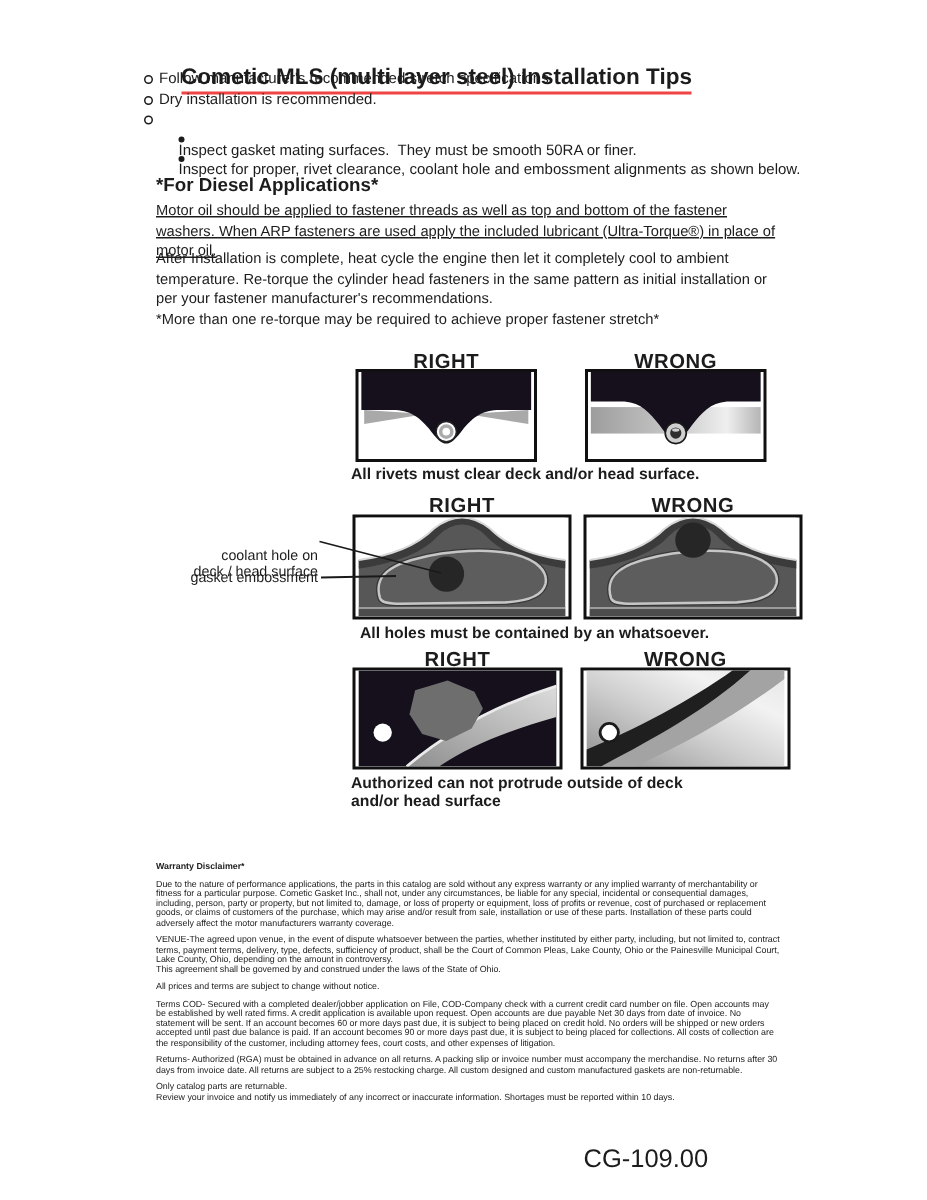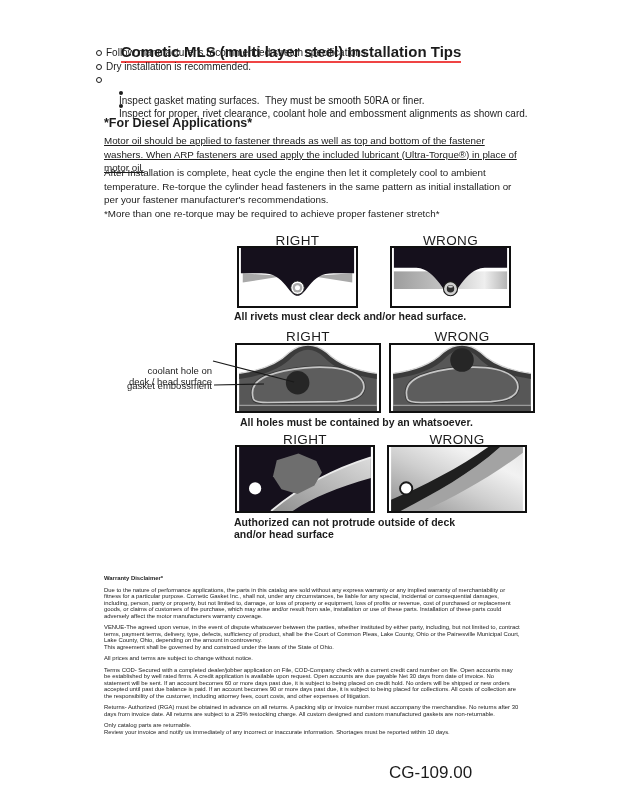--- a/index.html
+++ b/index.html
@@ -16,21 +16,21 @@
   .fill{background:#1c1c1c;}
   .sub{margin-left:23px;flex-direction:column;}
 
   .diesel-head{position:absolute;top:116px;left:104px;font-size:12.5px;font-weight:bold;}
   .para{position:absolute;left:104px;width:418px;font-size:9.8px;line-height:13.5px;}
   #p1{top:134px;text-decoration:underline;}
   #p2{top:166px;}
   #note{top:207px;width:430px;}
 
   .diagrams{position:absolute;top:233px;left:0;width:618px;height:312px;}
-  .dg-head{position:absolute;font-size:13.5px;font-weight:normal;text-align:center;letter-spacing:.4px;}
+  .dg-head{position:absolute;font-size:13.5px;font-weight:bold;text-align:center;letter-spacing:.4px;}
   svg.panel{position:absolute;display:block;border:2px solid #101010;box-sizing:border-box;background:#fff;}
   .cap{position:absolute;font-size:10.5px;font-weight:bold;white-space:pre-line;line-height:12px;}
   .lbl{position:absolute;left:97px;width:115px;font-size:9.5px;line-height:11px;text-align:right;white-space:pre-line;}
   .ptr{position:absolute;left:0;top:0;width:618px;height:312px;pointer-events:none;}
 
   .disclaimer{position:absolute;top:575px;left:104px;width:416px;font-size:5.9px;line-height:6.5px;color:#222;}
   .disc-head{font-weight:bold;margin:0 0 6px 0;}
   .disclaimer p{margin:0 0 5px 0;white-space:pre-line;}
 
   .footer-code{position:absolute;top:763px;left:389px;font-size:17px;color:#1c1c1c;}
@@ -55,21 +55,21 @@
     </div>
     <div class="tip">
       <span class="dot open"></span>
     </div>
     <div class="tip sub">
       <span class="dot fill"></span>
       <span>Inspect gasket mating surfaces.  They must be smooth 50RA or finer.</span>
     </div>
     <div class="tip sub">
       <span class="dot fill"></span>
-      <span>Inspect for proper, rivet clearance, coolant hole and embossment alignments as shown card.</span>
+      <span>Inspect for proper, rivet clearance, coolant hole and embossment alignments as shown below.</span>
     </div>
   </div>
 
   <div class="diesel-head">*For Diesel Applications*</div>
   <div class="para" id="p1">Motor oil should be applied to fastener threads as well as top and bottom of the fastener washers. When ARP fasteners are used apply the included lubricant (Ultra-Torque®) in place of motor oil.</div>
   <div class="para" id="p2">After Installation is complete, heat cycle the engine then let it completely cool to ambient temperature. Re-torque the cylinder head fasteners in the same pattern as initial installation or per your fastener manufacturer's recommendations.</div>
   <div class="para" id="note">*More than one re-torque may be required to achieve proper fastener stretch*</div>
 
   <div class="diagrams">
 

